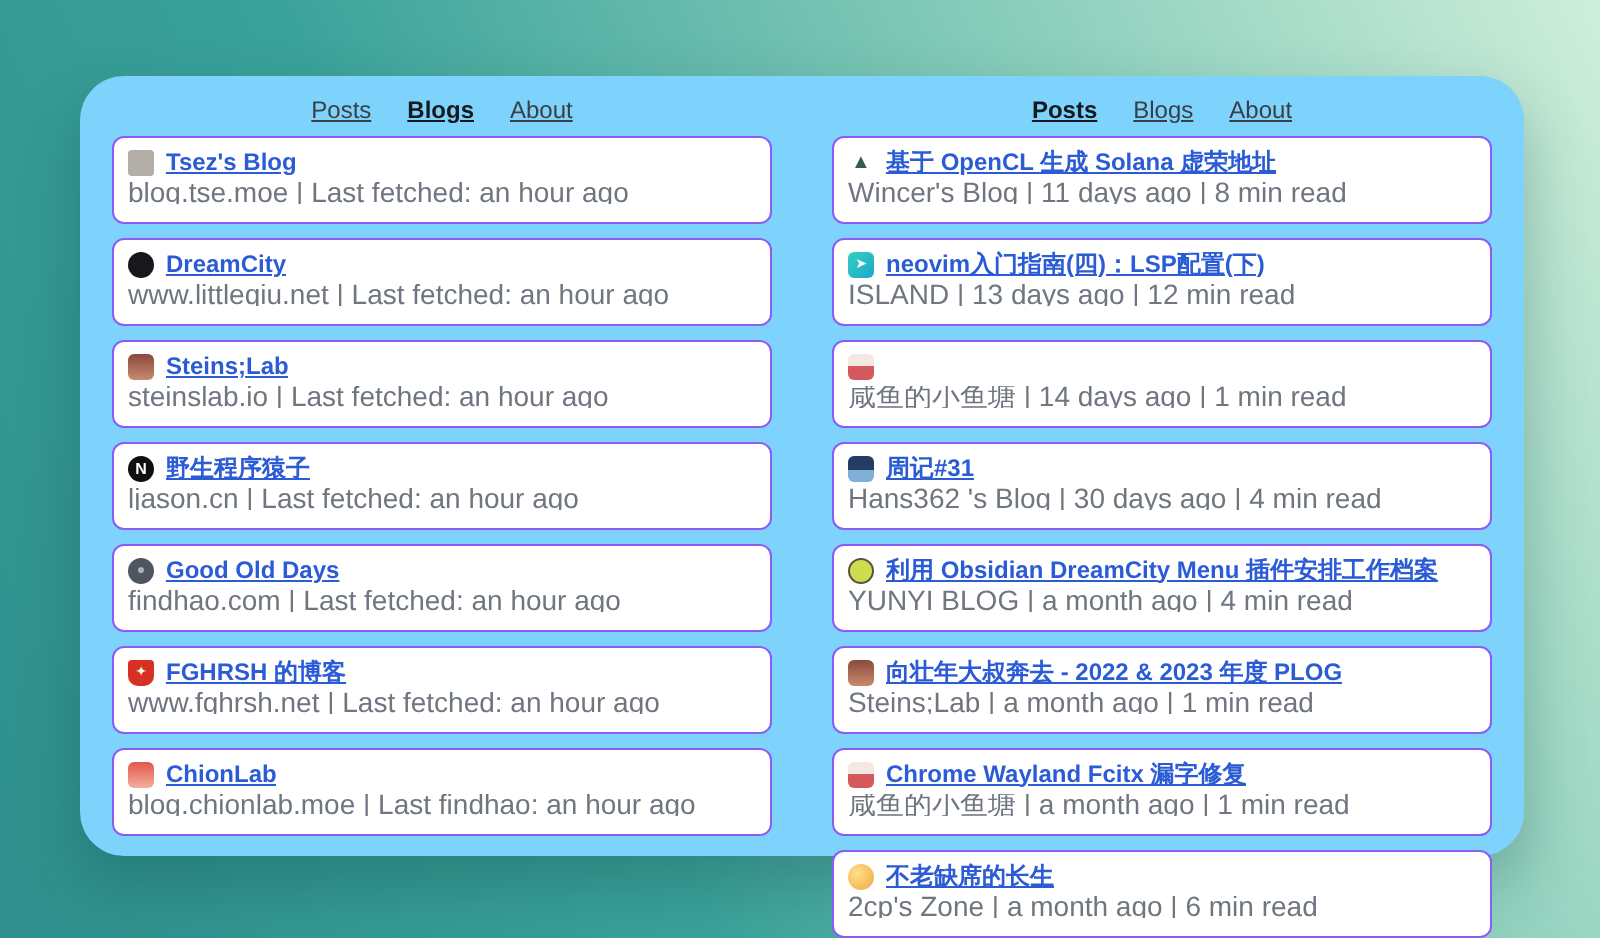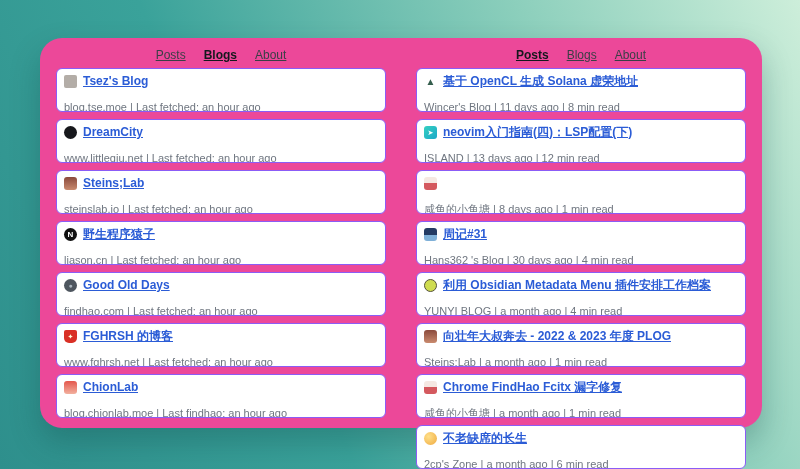--- a/index.html
+++ b/index.html
@@ -3,21 +3,21 @@
 <meta charset="utf-8">
 <style>
   html,body{margin:0;padding:0}
   body{
     width:800px;height:469px;overflow:hidden;
     font-family:"Liberation Sans",sans-serif;
     background:linear-gradient(245deg,#cdeeda 0%,#8ccfbc 28%,#3aa29a 65%,#2e8f8c 100%);
   }
   .card{
     position:absolute;left:40px;top:38px;width:722px;height:390px;
-    background:#ec4899;border-radius:22px;
+    background:#7dd3fc;border-radius:22px;
     box-shadow:0 14px 30px rgba(10,60,60,.28);
     display:flex;gap:30px;padding:6px 16px 0;box-sizing:border-box;
   }
   .col{flex:1;min-width:0}
   .nav{display:flex;justify-content:center;gap:18px;padding:4px 0 6px}
   .nav a{font-size:12px;color:#3a3f46;text-decoration:underline;font-weight:500;cursor:pointer}
   .nav a.active{font-weight:800;color:#15181d}
   .item{
     border:1px solid #8b5cf6;border-radius:6px;background:#fff;
     padding:4px 7px;margin-bottom:7px;box-sizing:border-box;height:44px;overflow:hidden;
@@ -25,21 +25,21 @@
   .trow{display:flex;align-items:center;gap:6px;height:16px}
   .favicon{
     width:13px;height:13px;flex:0 0 13px;display:inline-block;overflow:hidden;
     font-size:9px;line-height:13px;text-align:center;
   }
   a.title{
     font-size:12px;font-weight:700;color:#2b5cd6;text-decoration:underline;cursor:pointer;
     white-space:nowrap;overflow:hidden;text-overflow:ellipsis;
   }
   .meta{
-    font-size:11px;color:#6f7680;margin-top:13px;line-height:11px;
+    font-size:14px;color:#6f7680;margin-top:2px;line-height:11px;
     white-space:nowrap;overflow:hidden;
   }
 </style>
 </head>
 <body>
 
 <div class="card">
 
   <div class="col">
     <div class="nav">
@@ -117,47 +117,47 @@
       <div class="trow">
           <span class="favicon" style="background:linear-gradient(135deg,#35d0c0,#1ba8c9);color:#fff;font-size:7px;border-radius:3px">➤</span>
           <a class="title">neovim入门指南(四)：LSP配置(下)</a>
         </div>
       <div class="meta">ISLAND | 13 days ago | 12 min read</div>
     </div>
     <div class="item">
       <div class="trow">
           <span class="favicon" style="background:linear-gradient(180deg,#f5e8e2 45%,#d4595e 45%);border-radius:3px"></span>
         </div>
-      <div class="meta">咸鱼的小鱼塘 | 8 days ago | 1 min read</div>
+      <div class="meta">咸鱼的小鱼塘 | 14 days ago | 1 min read</div>
     </div>
     <div class="item">
       <div class="trow">
           <span class="favicon" style="background:linear-gradient(180deg,#243b63 55%,#7fb0d8 55%);border-radius:3px"></span>
           <a class="title">周记#31</a>
         </div>
       <div class="meta">Hans362 's Blog | 30 days ago | 4 min read</div>
     </div>
     <div class="item">
       <div class="trow">
           <span class="favicon" style="background:#cfdc4f;border:1px solid #56533c;border-radius:50%;box-sizing:border-box"></span>
-          <a class="title">利用 Obsidian Metadata Menu 插件安排工作档案</a>
+          <a class="title">利用 Obsidian DreamCity Menu 插件安排工作档案</a>
         </div>
       <div class="meta">YUNYI BLOG | a month ago | 4 min read</div>
     </div>
     <div class="item">
       <div class="trow">
           <span class="favicon" style="background:linear-gradient(180deg,#8a4a3c,#c98a6e);border-radius:3px"></span>
           <a class="title">向壮年大叔奔去 - 2022 &amp; 2023 年度 PLOG</a>
         </div>
       <div class="meta">Steins;Lab | a month ago | 1 min read</div>
     </div>
     <div class="item">
       <div class="trow">
           <span class="favicon" style="background:linear-gradient(180deg,#f5e8e2 45%,#d4595e 45%);border-radius:3px"></span>
-          <a class="title">Chrome FindHao Fcitx 漏字修复</a>
+          <a class="title">Chrome Wayland Fcitx 漏字修复</a>
         </div>
       <div class="meta">咸鱼的小鱼塘 | a month ago | 1 min read</div>
     </div>
     <div class="item">
       <div class="trow">
           <span class="favicon" style="background:radial-gradient(circle at 35% 35%,#ffe08a,#efa93f);border-radius:50%"></span>
           <a class="title">不老缺席的长生</a>
         </div>
       <div class="meta">2cp's Zone | a month ago | 6 min read</div>
     </div>

